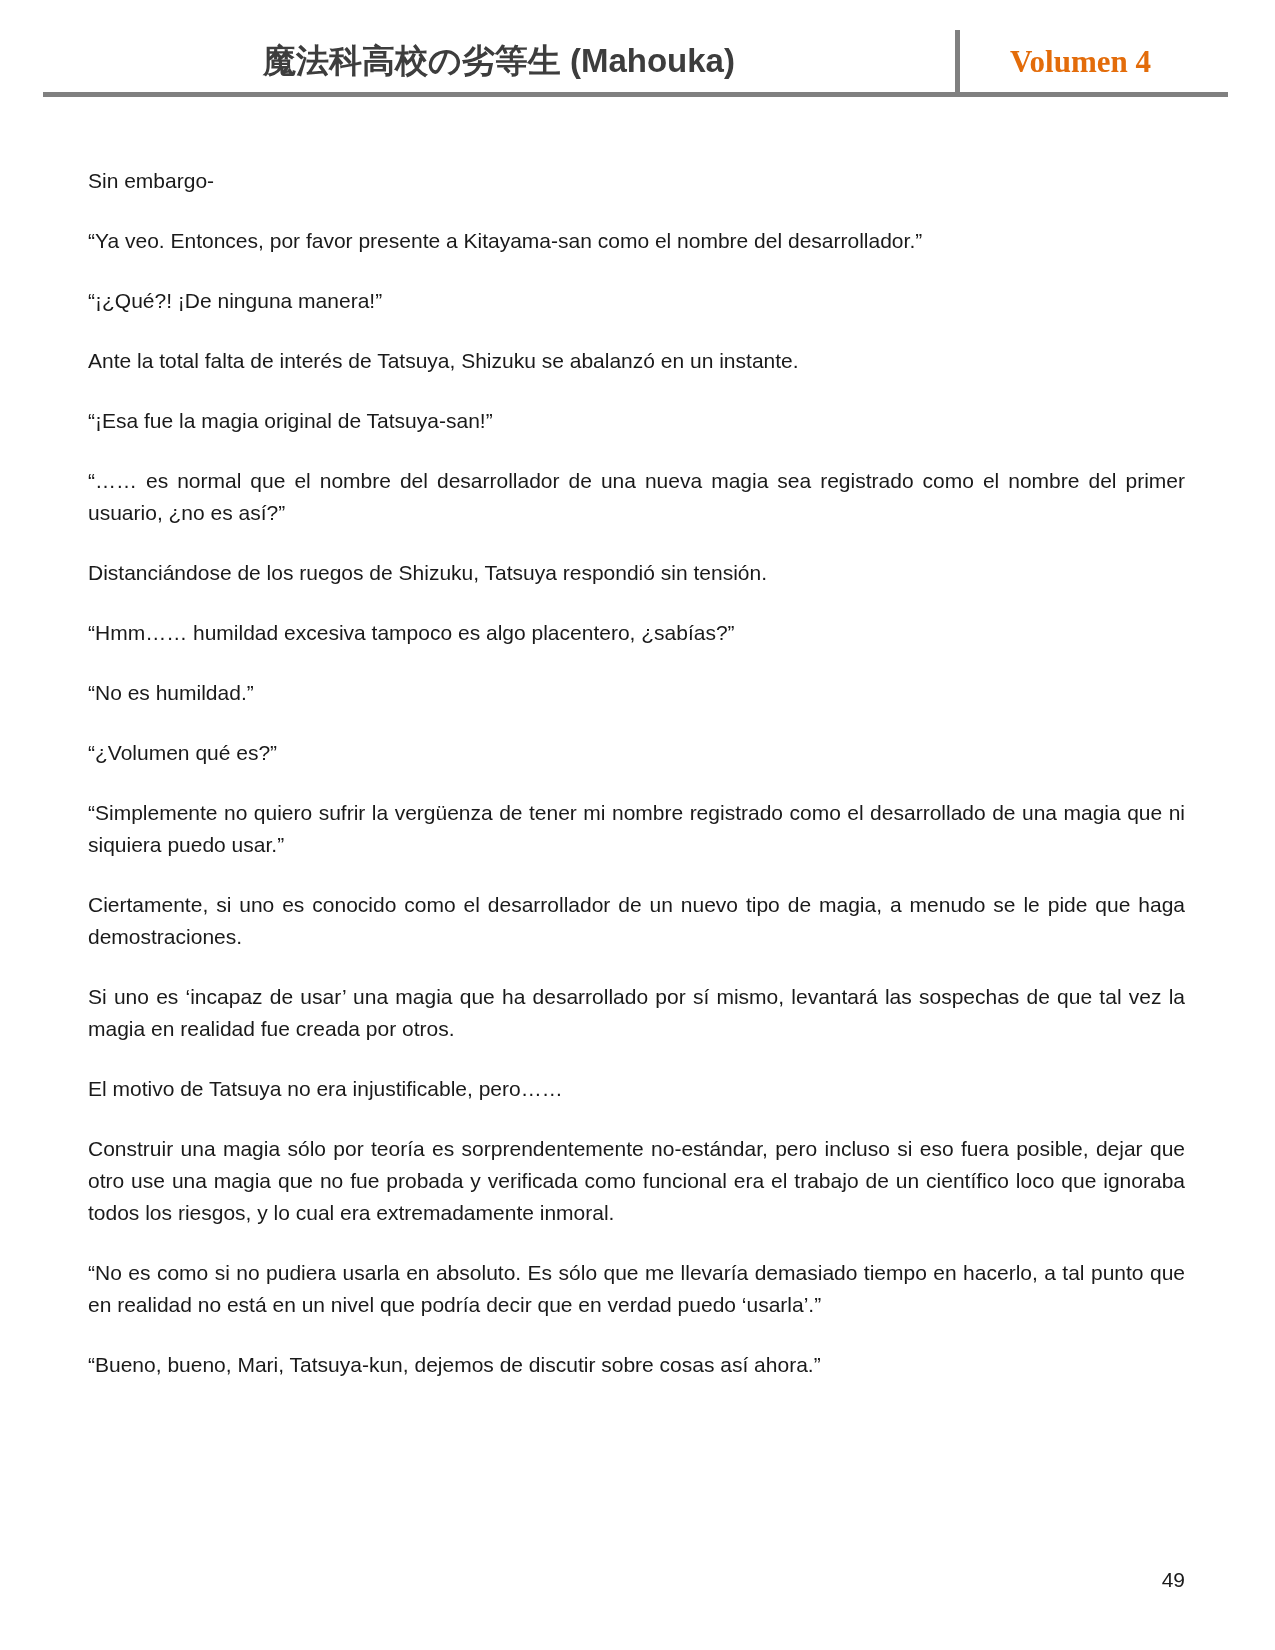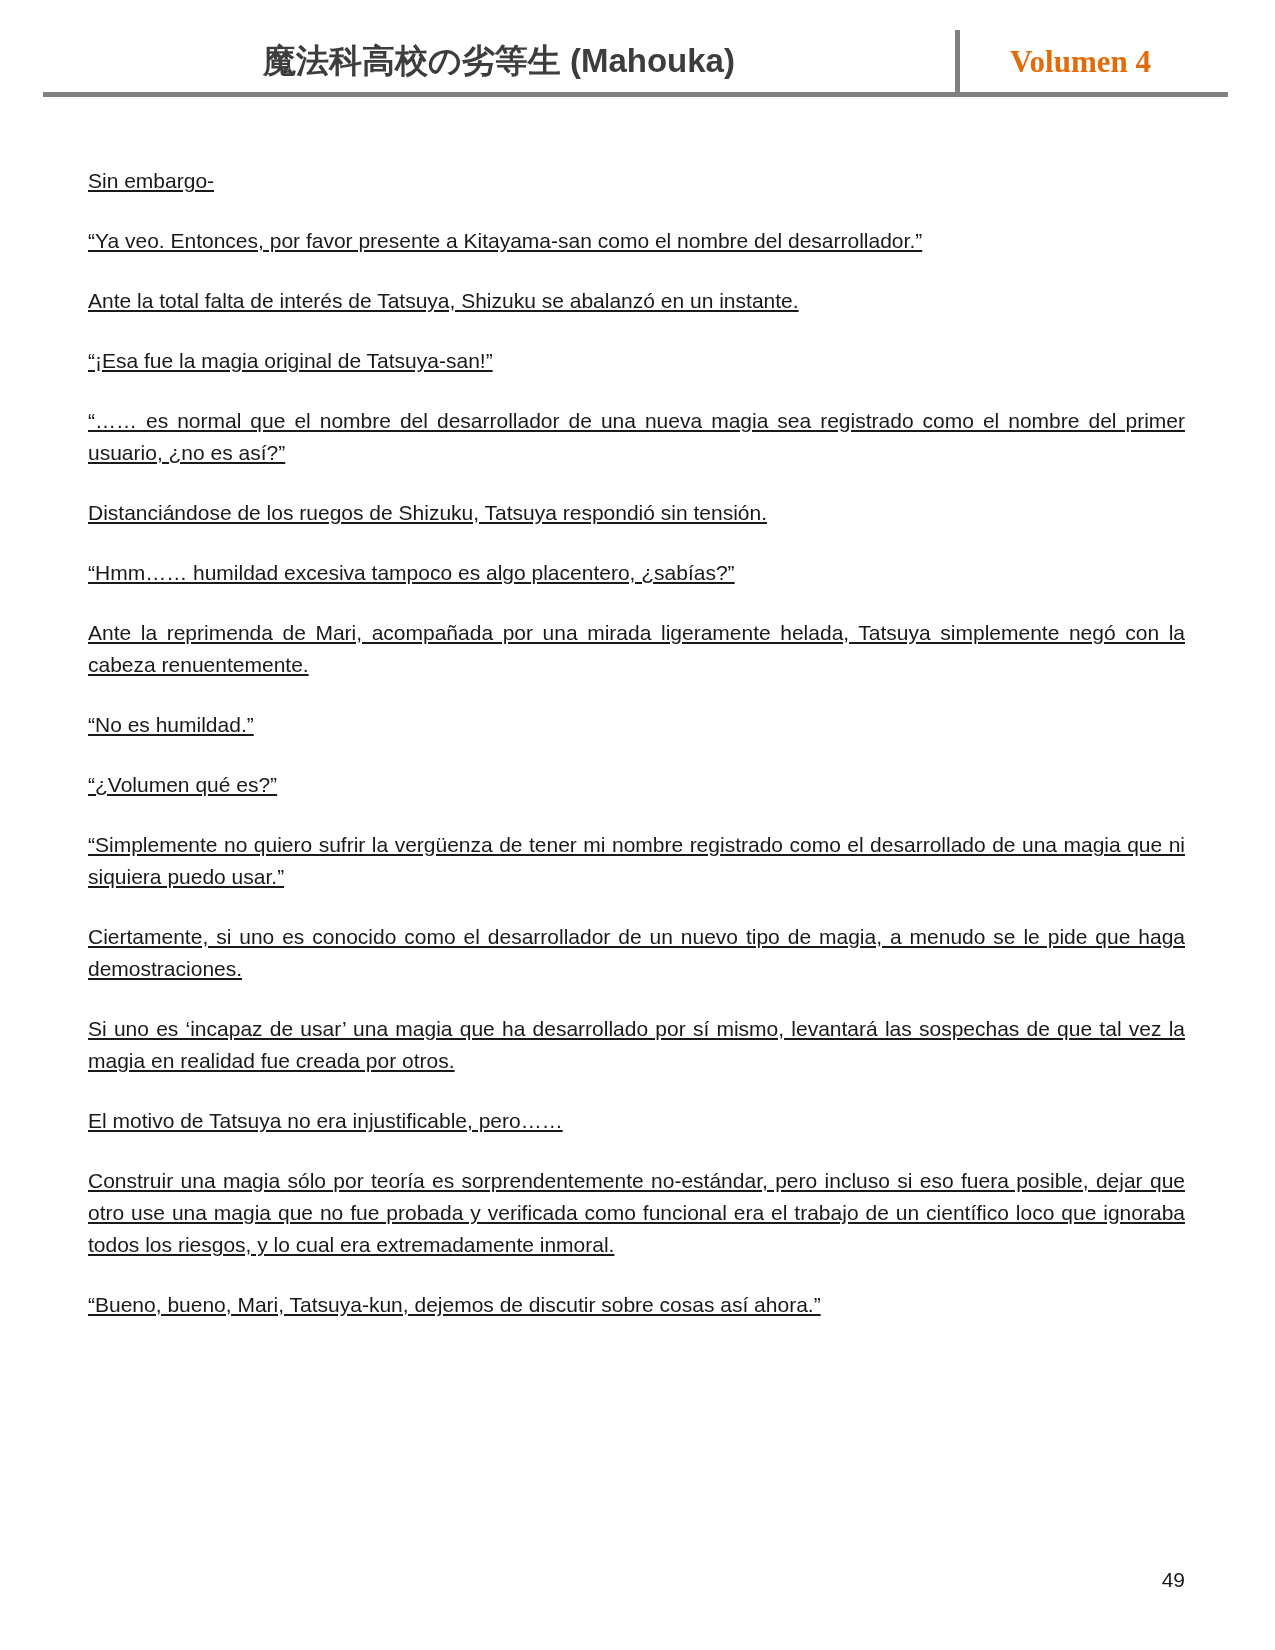--- a/index.html
+++ b/index.html
@@ -58,21 +58,20 @@
   }
   .content {
     margin: 68px 90px 0 88px;
     font-size: 21px;
     line-height: 32px;
   }
   .content p {
     margin: 7px 0 28px 0;
     text-align: justify;
     text-align-last: left;
-    text-decoration: underline;
   }
   .page-number {
     position: absolute;
     top: 1564px;
     right: 90px;
     font-size: 21px;
     line-height: 32px;
     color: #1a1a1a;
   }
 </style>
@@ -85,29 +84,30 @@
   </div>
   <div class="header-divider"></div>
   <div class="header-volume-cell">
     <span class="volume-label">Volumen 4</span>
   </div>
 </header>
 
 <main class="content">
     <p>Sin embargo-</p>
     <p>“Ya veo. Entonces, por favor presente a Kitayama-san como el nombre del desarrollador.”</p>
+    <p>“¡¿Qué?! ¡De ninguna manera!”</p>
     <p>Ante la total falta de interés de Tatsuya, Shizuku se abalanzó en un instante.</p>
     <p>“¡Esa fue la magia original de Tatsuya-san!”</p>
     <p>“…… es normal que el nombre del desarrollador de una nueva magia sea registrado como el nombre del primer usuario, ¿no es así?”</p>
     <p>Distanciándose de los ruegos de Shizuku, Tatsuya respondió sin tensión.</p>
     <p>“Hmm…… humildad excesiva tampoco es algo placentero, ¿sabías?”</p>
-    <p>Ante la reprimenda de Mari, acompañada por una mirada ligeramente helada, Tatsuya simplemente negó con la cabeza renuentemente.</p>
     <p>“No es humildad.”</p>
     <p>“¿Volumen qué es?”</p>
     <p>“Simplemente no quiero sufrir la vergüenza de tener mi nombre registrado como el desarrollado de una magia que ni siquiera puedo usar.”</p>
     <p>Ciertamente, si uno es conocido como el desarrollador de un nuevo tipo de magia, a menudo se le pide que haga demostraciones.</p>
     <p>Si uno es ‘incapaz de usar’ una magia que ha desarrollado por sí mismo, levantará las sospechas de que tal vez la magia en realidad fue creada por otros.</p>
     <p>El motivo de Tatsuya no era injustificable, pero……</p>
     <p>Construir una magia sólo por teoría es sorprendentemente no-estándar, pero incluso si eso fuera posible, dejar que otro use una magia que no fue probada y verificada como funcional era el trabajo de un científico loco que ignoraba todos los riesgos, y lo cual era extremadamente inmoral.</p>
+    <p>“No es como si no pudiera usarla en absoluto. Es sólo que me llevaría demasiado tiempo en hacerlo, a tal punto que en realidad no está en un nivel que podría decir que en verdad puedo ‘usarla’.”</p>
     <p>“Bueno, bueno, Mari, Tatsuya-kun, dejemos de discutir sobre cosas así ahora.”</p>
   </main>
 
 <div class="page-number">49</div>
 
 </body></html>

